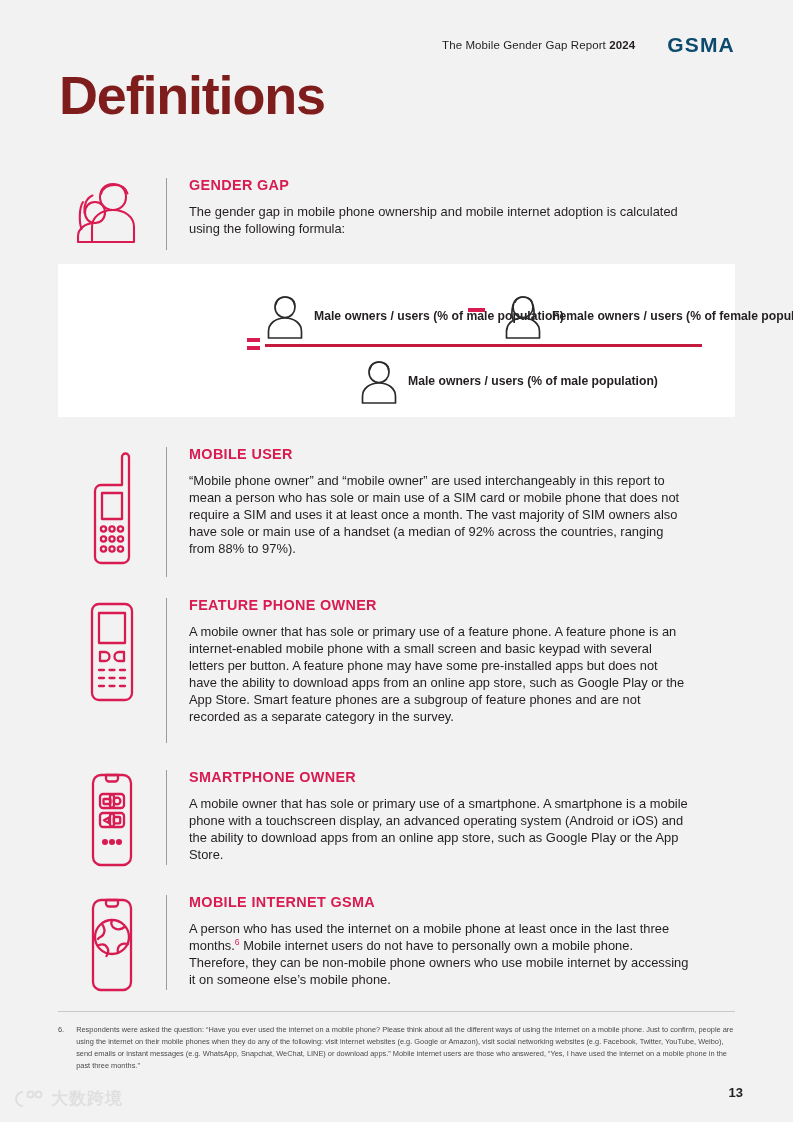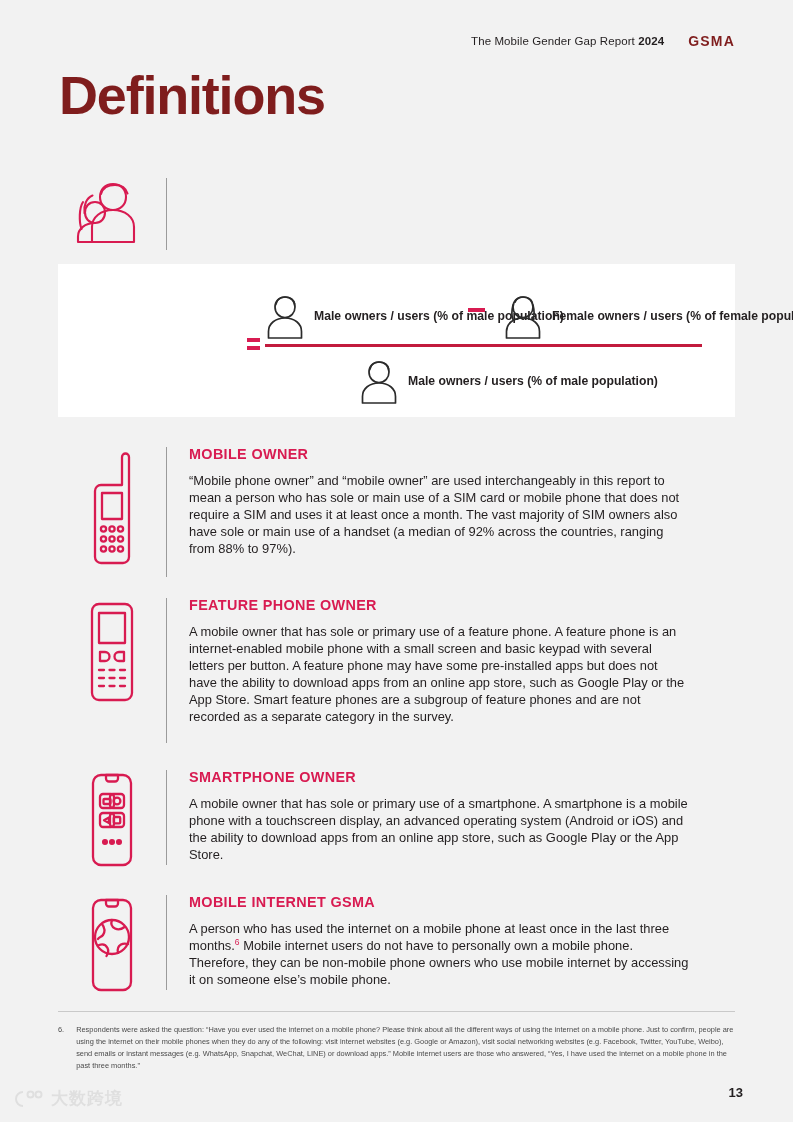--- a/index.html
+++ b/index.html
@@ -31,25 +31,26 @@
     gap: 24px;
   }
   .header-title {
     font-size: 11.5px;
     color: #231f20;
     letter-spacing: 0.1px;
     white-space: nowrap;
   }
   .header-title b { font-weight: 700; }
   .gsma-logo {
-    font-size: 14px;
-    font-weight: 700;
-    color: #7f1d1d;
+    font-size: 21px;
+    font-weight: 700;
+    color: #0c4a6e;
     letter-spacing: 1.2px;
     line-height: 1;
+    margin-left: 8px;
   }
 
   
   .page-title {
     position: absolute;
     left: 59px;
     top: 68px;
     font-size: 54px;
     font-weight: 700;
     color: #7f1d1d;
@@ -235,20 +236,24 @@
         <path d="M43 4c8 0 13 5.5 13 13 0 7.5-5.5 13-13 13s-13-5.5-13-13C30 9.5 35 4 43 4z"></path>
         <path d="M31 14c2-7 9-9 14-9 7 0 11 3.5 12.5 8.5"></path>
         <path d="M43 30c12 0 21 7 21 17v15H22V47c0-10 9-17 21-17z"></path>
         <path d="M25 22c6 0 10 4.5 10 10.5S31 43 25 43s-10-4.5-10-10.5S19 22 25 22z"></path>
         <path d="M14.5 33c-1-8 2-15 8-17.5"></path>
         <path d="M25 43c-10 0-17 6-17 13.5V62h24"></path>
         <path d="M13 22c-4 6-4 20-1.5 27"></path>
       </svg>
     </div>
     <div class="def-rule"></div>
+    <div class="def-body">
+      <div class="def-heading">GENDER GAP</div>
+      <p class="def-text">The gender gap in mobile phone ownership and mobile internet adoption is calculated using the following formula:</p>
+    </div>
   </div>
 
   <div class="formula-panel">
     <div class="equals-sign">
         <i></i>
         <i></i>
       </div>
     <div class="frac-bar"></div>
 
     <div class="term" style="left:206px; top:29px;">
@@ -292,21 +297,21 @@
         <circle cx="20.5" cy="90" r="2.6"></circle>
           <circle cx="29" cy="90" r="2.6"></circle>
           <circle cx="37.5" cy="90" r="2.6"></circle>
         <circle cx="20.5" cy="100" r="2.6"></circle>
           <circle cx="29" cy="100" r="2.6"></circle>
           <circle cx="37.5" cy="100" r="2.6"></circle>
       </svg>
     </div>
     <div class="def-rule"></div>
     <div class="def-body">
-      <div class="def-heading">MOBILE OWNER</div>
+      <div class="def-heading">MOBILE USER</div>
       <p class="def-text">“Mobile phone owner” and “mobile owner” are used interchangeably in this report to mean a person who has sole or main use of a SIM card or mobile phone that does not require a SIM and uses it at least once a month. The vast majority of SIM owners also have sole or main use of a handset (a median of 92% across the countries, ranging from 88% to 97%).</p>
     </div>
   </div>
 
   <div class="def-block" style="left:58px; top:598px; width:677px; height:145px;">
     <div class="def-icon">
       <svg width="56" height="104" viewBox="0 0 56 104" fill="none" stroke="#d81b51" stroke-width="2.3" stroke-linecap="round" stroke-linejoin="round">
         <rect x="8" y="4" width="40" height="96" rx="7"></rect>
         <rect x="15" y="13" width="26" height="30"></rect>
         <path d="M16 52h5a4.5 4.5 0 1 1 0 9h-5z"></path>

